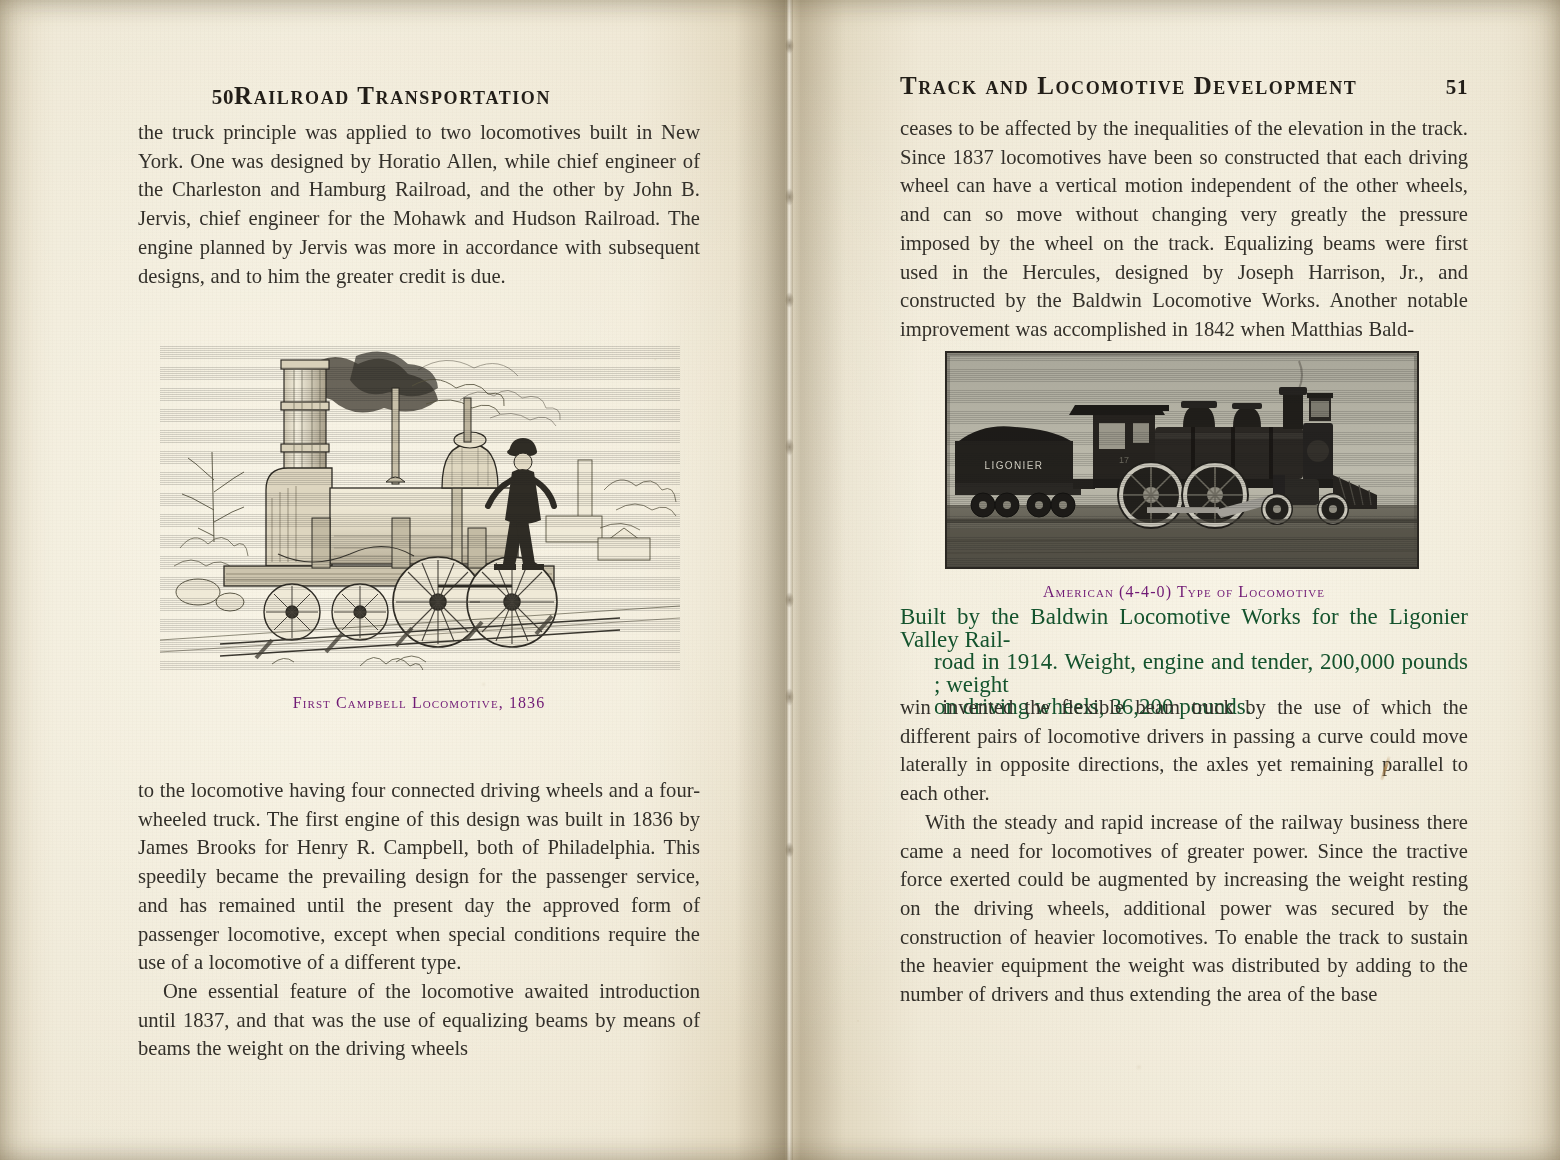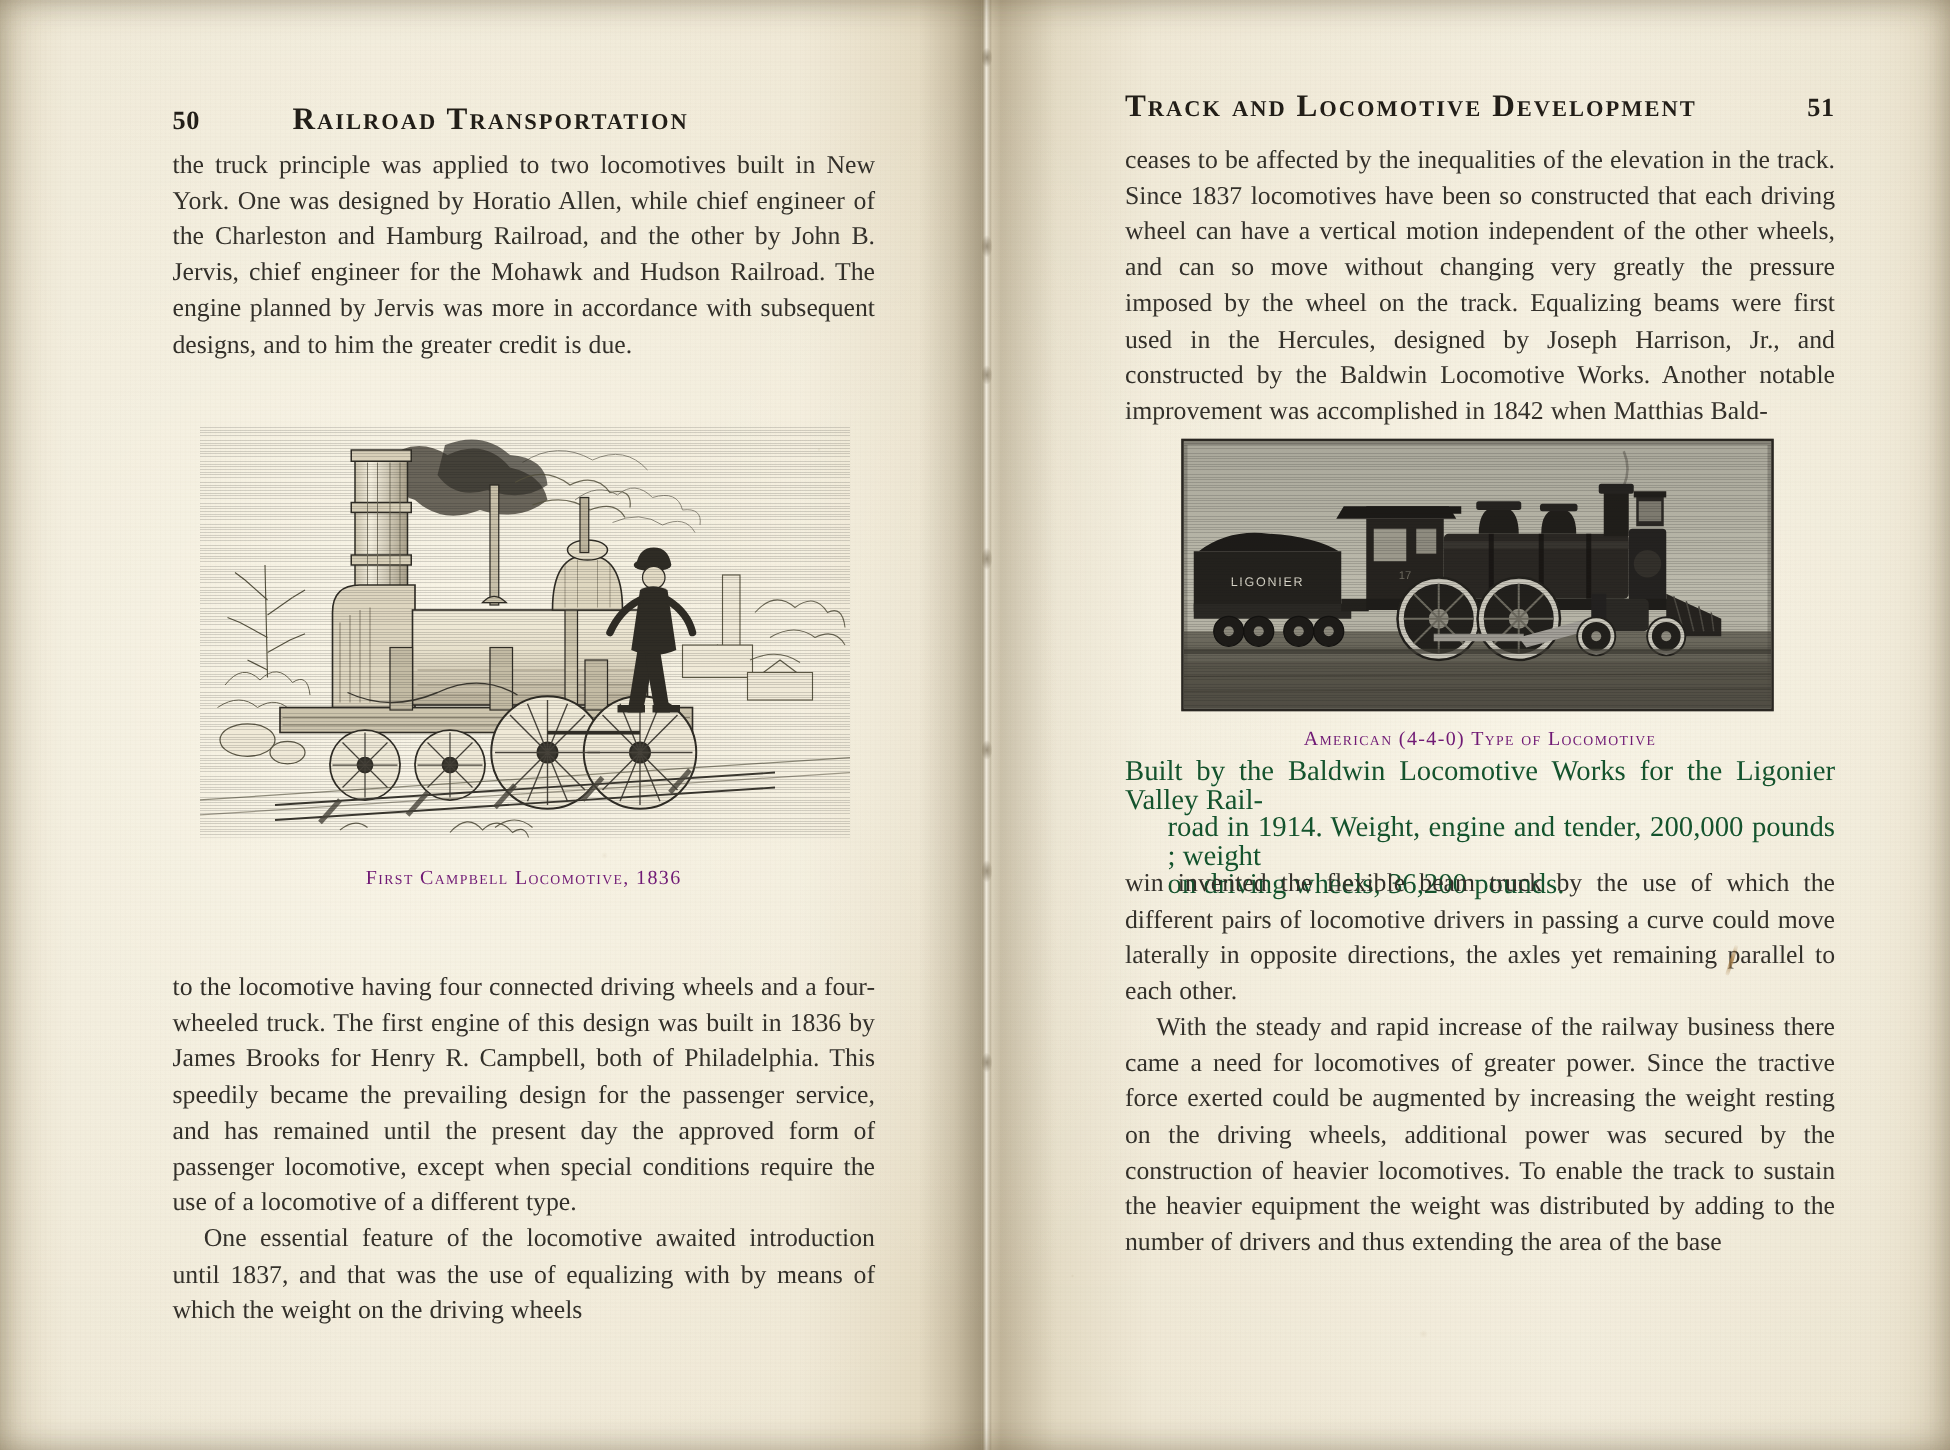--- a/index.html
+++ b/index.html
@@ -102,21 +102,21 @@
     font-weight: 700;
   }
   .runhead .folio { font-size: 21px; font-weight: 700; letter-spacing: 0.6px; }
   .runhead .rh-title {
     font-variant: small-caps;
     font-size: 25px;
     letter-spacing: 1.6px;
     font-weight: 700;
   }
   .runhead-left  { top: 82px; left: 138px; width: 562px; }
-  .runhead-left .folio { width: 96px; }
+  .runhead-left .folio { width: 96px; text-align: right; }
   .runhead-right { top: 72px; left: 55px; width: 568px; }
   .runhead-right .rh-title { flex: 1; }
   .runhead-right .folio { text-align: right; }
 
   
   p.body {
     margin: 0;
     font-size: 20.6px;
     line-height: 28.7px;
     text-align: justify;
@@ -397,21 +397,21 @@
       </svg>
       <div class="halftone"></div>
     </div>
 
     <div style="position:absolute; left:138px; top:694px; width:562px;">
       <p class="cap-title">First Campbell Locomotive, 1836</p>
     </div>
 
     <div class="blk col-left" style="top:776px;">
       <p class="body">to the locomotive having four connected driving wheels and a four-wheeled truck.  The first engine of this design was built in 1836 by James Brooks for Henry R. Campbell, both of Philadelphia.  This speedily became the prevailing design for the passenger service, and has remained until the present day the approved form of passenger locomotive, except when special conditions require the use of a locomotive of a different type.</p>
-      <p class="body indent">One essential feature of the locomotive awaited introduction until 1837, and that was the use of equalizing with by means of which the weight on the driving wheels</p>
+      <p class="body indent">One essential feature of the locomotive awaited introduction until 1837, and that was the use of equalizing beams by means of beams the weight on the driving wheels</p>
     </div>
   </div>
 
   <div class="gutter">
     <div class="gutter-shade"></div>
     <div class="gutter-fold"></div>
     <div class="stitch" style="top:38px;  height:16px;"></div>
     <div class="stitch" style="top:188px; height:18px;"></div>
     <div class="stitch" style="top:292px; height:16px;"></div>
     <div class="stitch" style="top:438px; height:18px;"></div>

